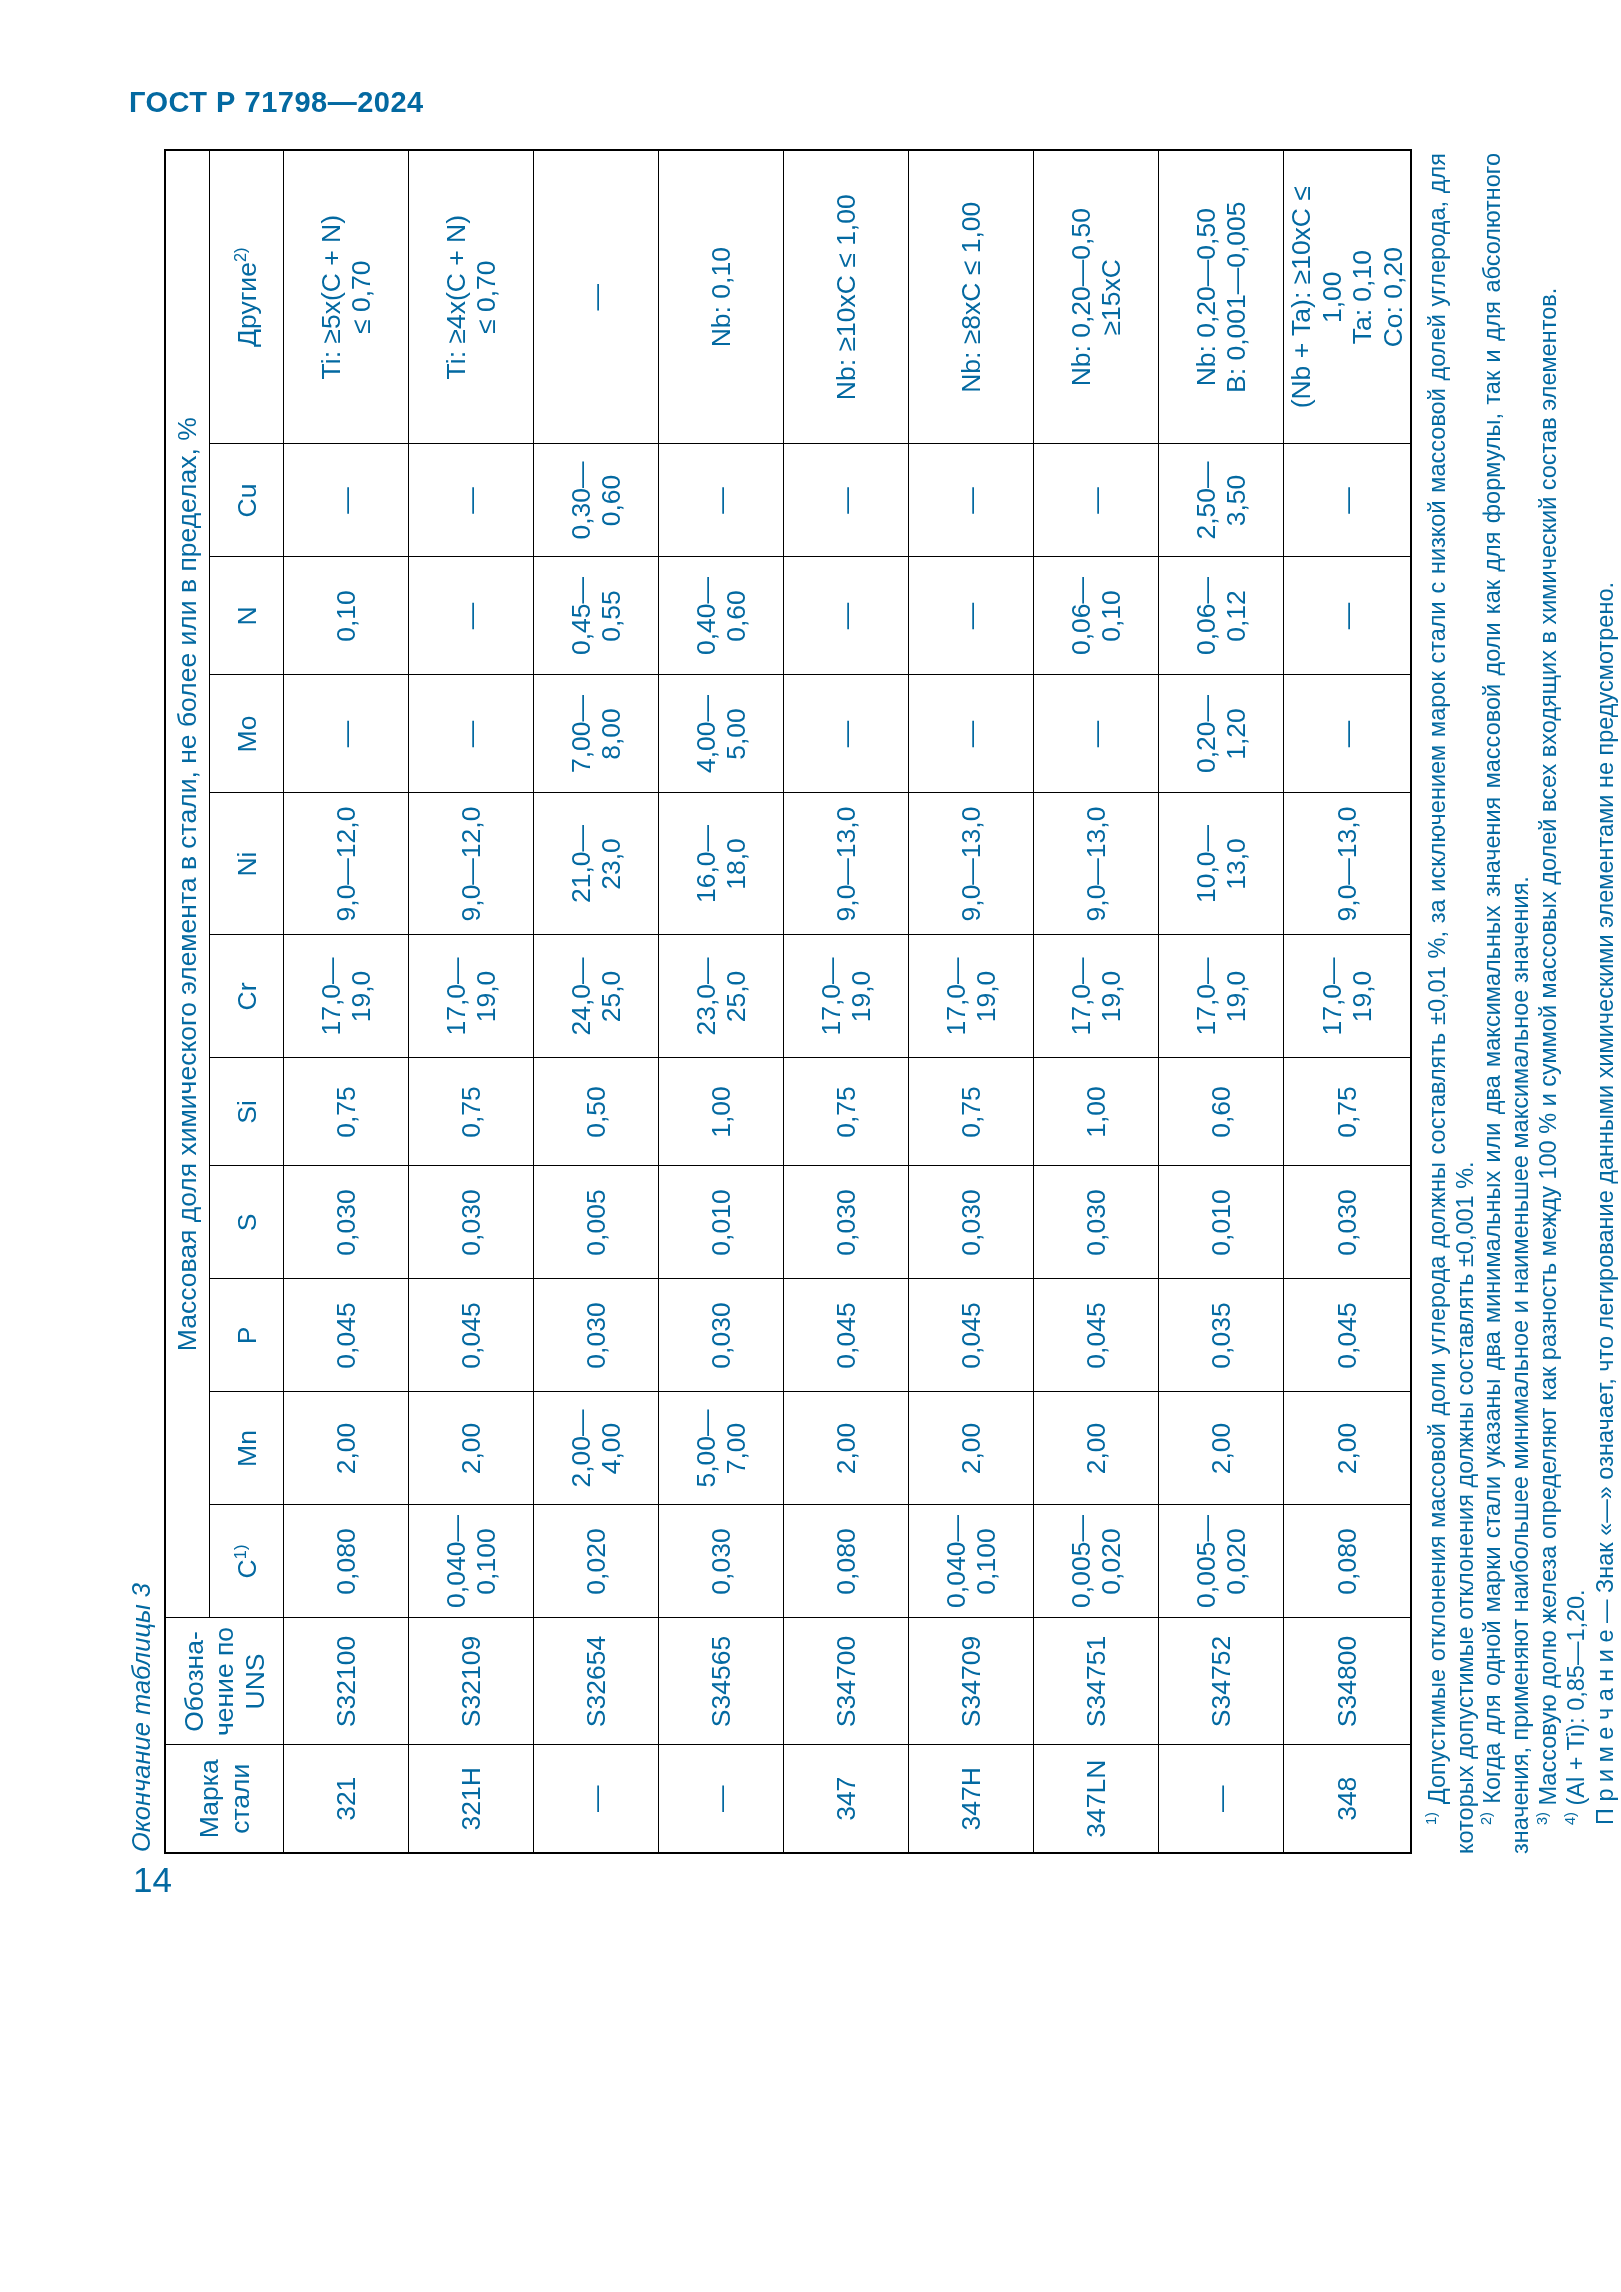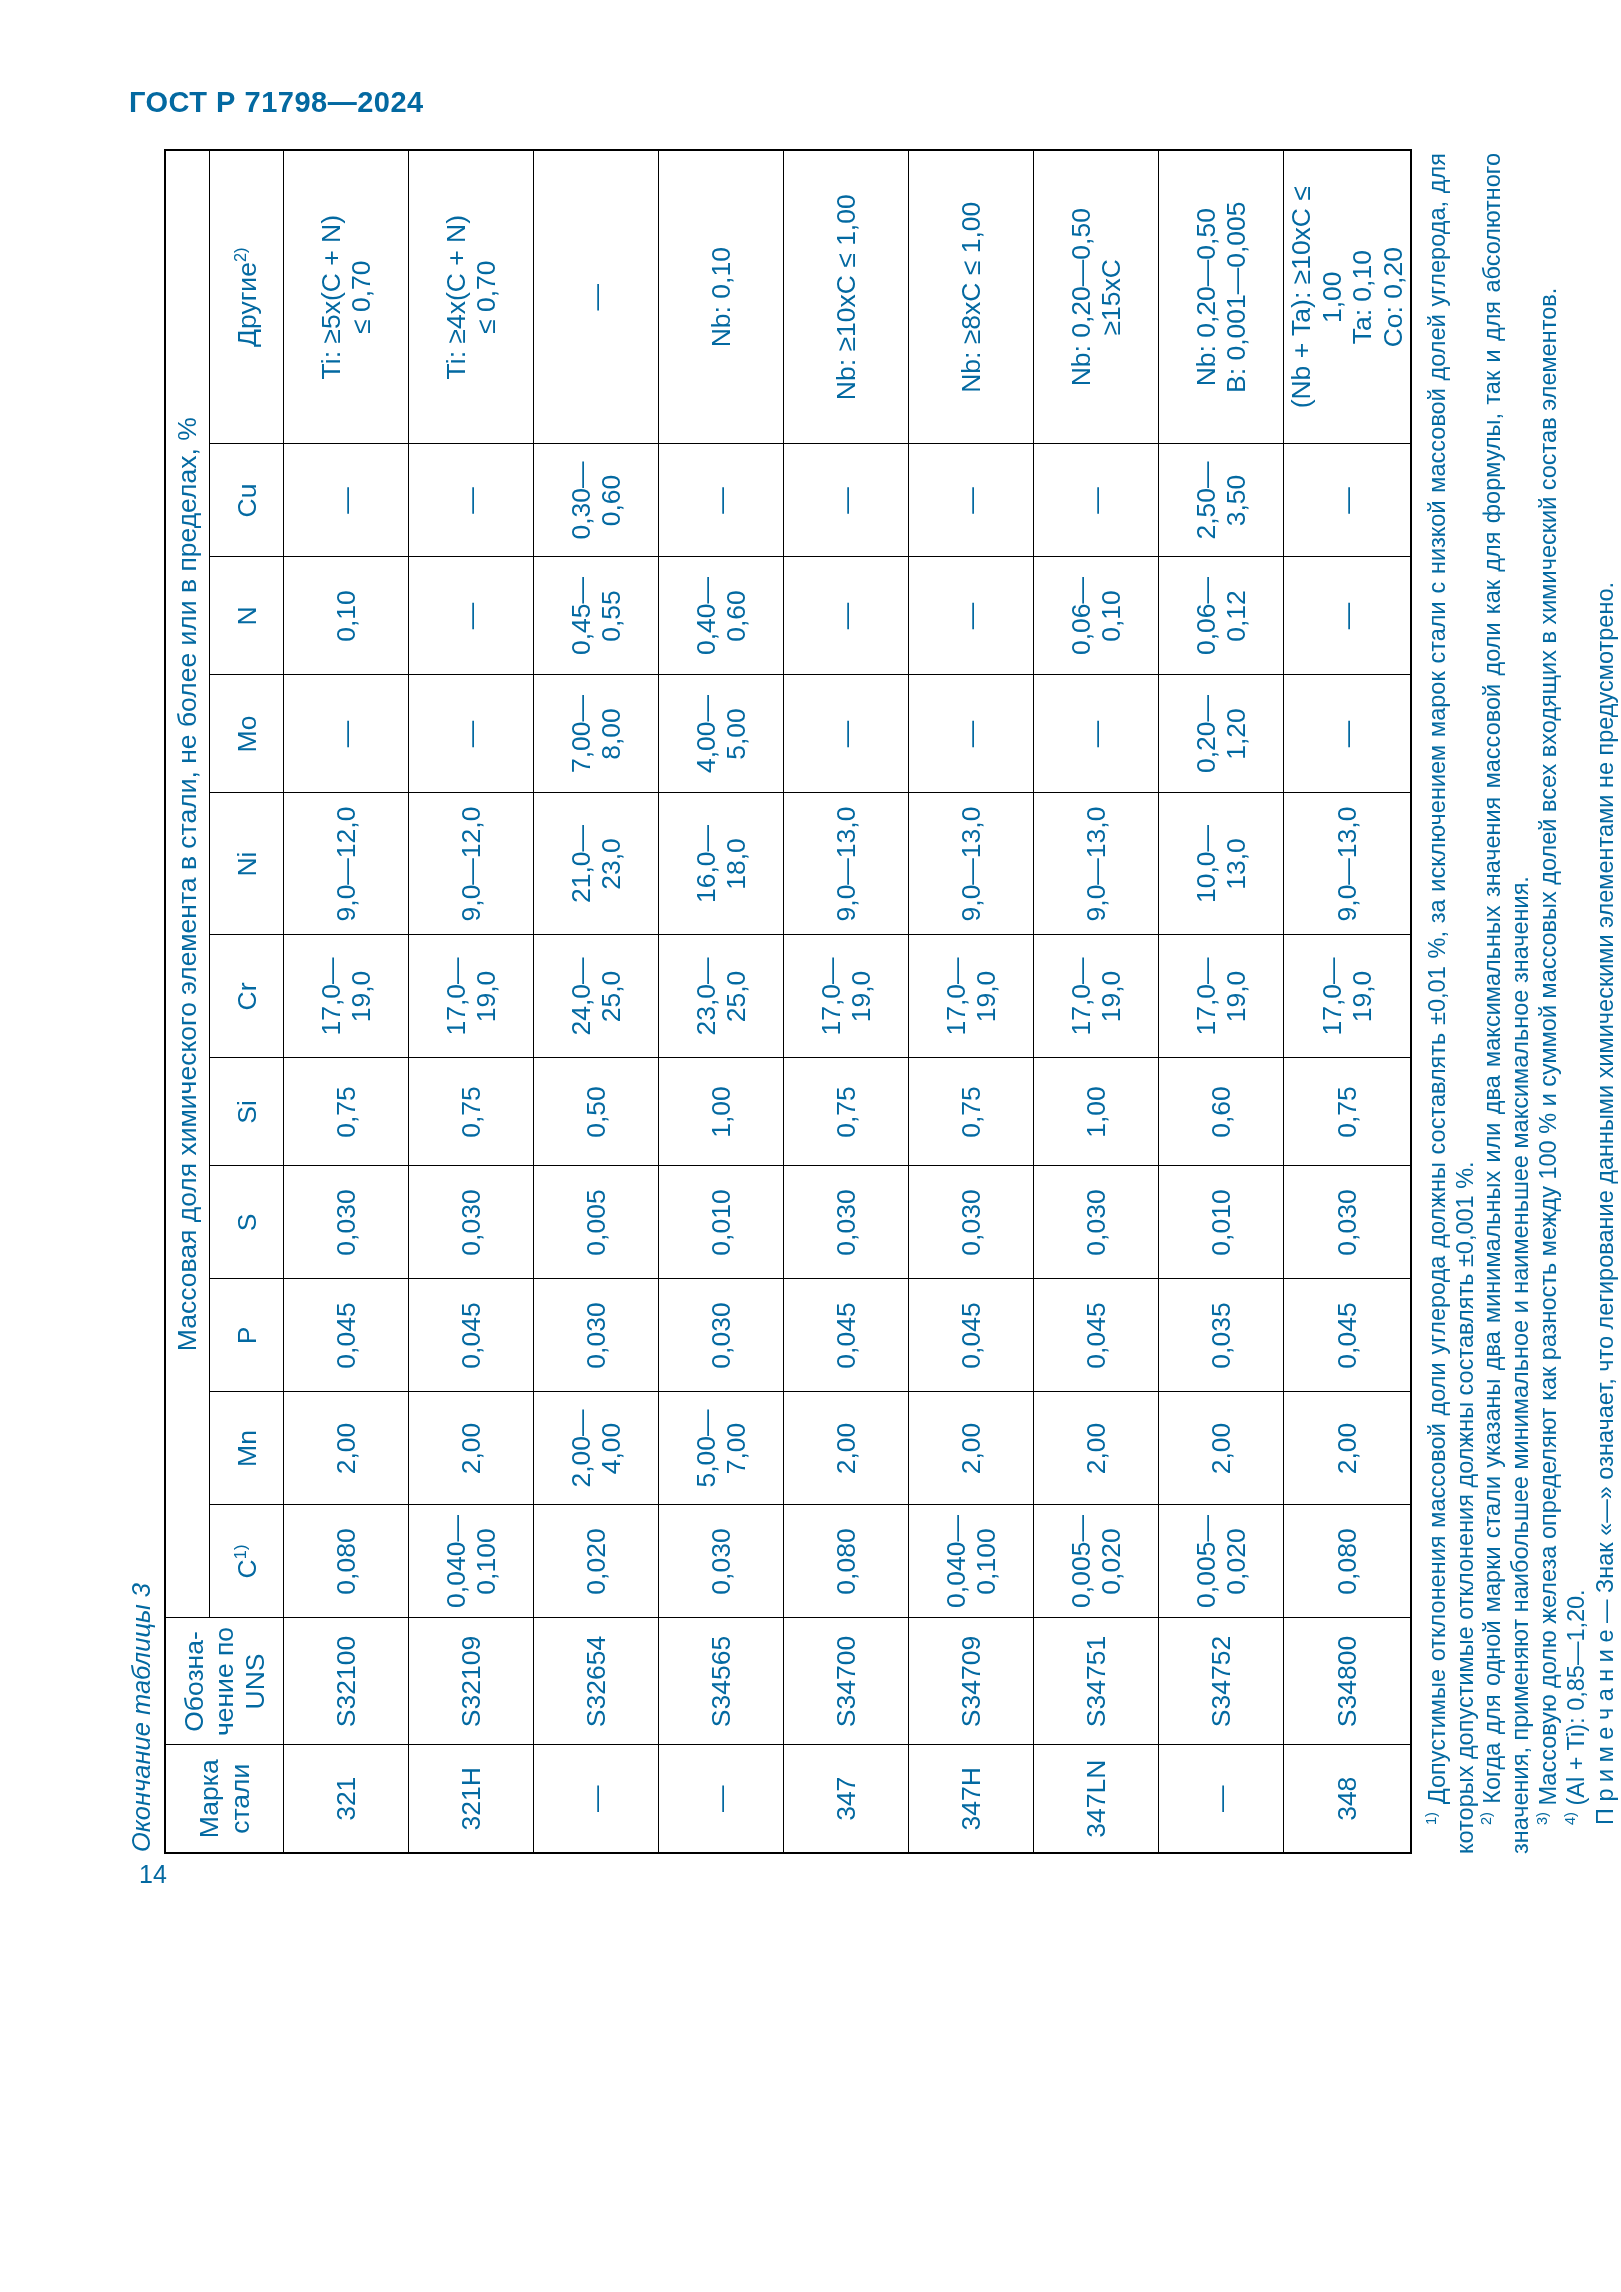--- a/index.html
+++ b/index.html
@@ -2,21 +2,21 @@
 <html><head>
 <meta charset="utf-8">
 <style>
   * { margin:0; padding:0; box-sizing:border-box; }
   html,body { background:#ffffff; }
   .page {
     position:relative; width:1621px; height:2293px; background:#fff;
     font-family:Liberation Sans, sans-serif; color:#0369a1; overflow:hidden;
   }
   .doc-header { position:absolute; left:129px; top:86px; font-size:29px; font-weight:bold; letter-spacing:0.5px; }
-  .page-number { position:absolute; left:139px; top:1860px; font-size:25px; }
+  .page-number { position:absolute; left:133px; top:1860px; font-size:35px; }
 
   
   .rotated {
     position:absolute; left:127px; top:1854px; width:1701px;
     transform:rotate(-90deg); transform-origin:0 0;
   }
   .caption { font-style:italic; font-size:25.5px; margin:0 0 7.8px 2px; }
 
   table.chem { border-collapse:collapse; width:1701px; table-layout:fixed; border:2.9px solid #000; }
   .chem td {

